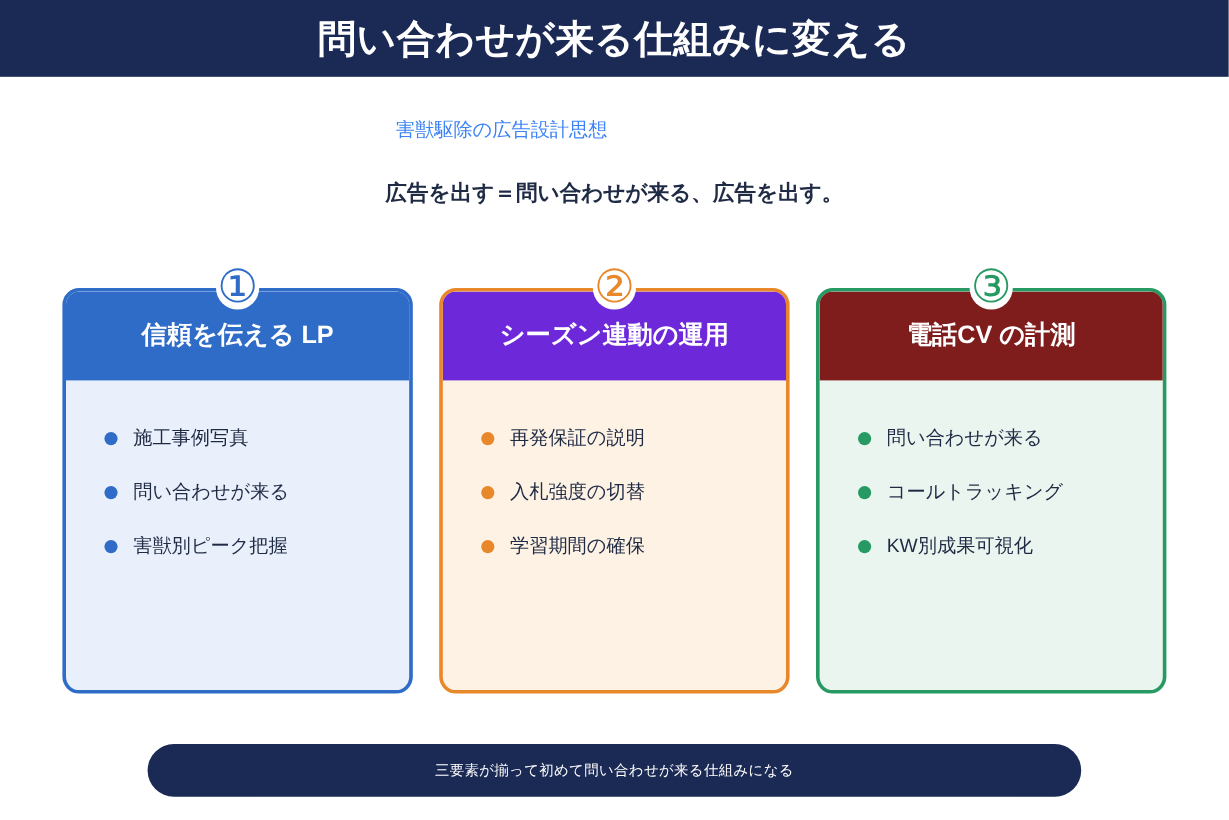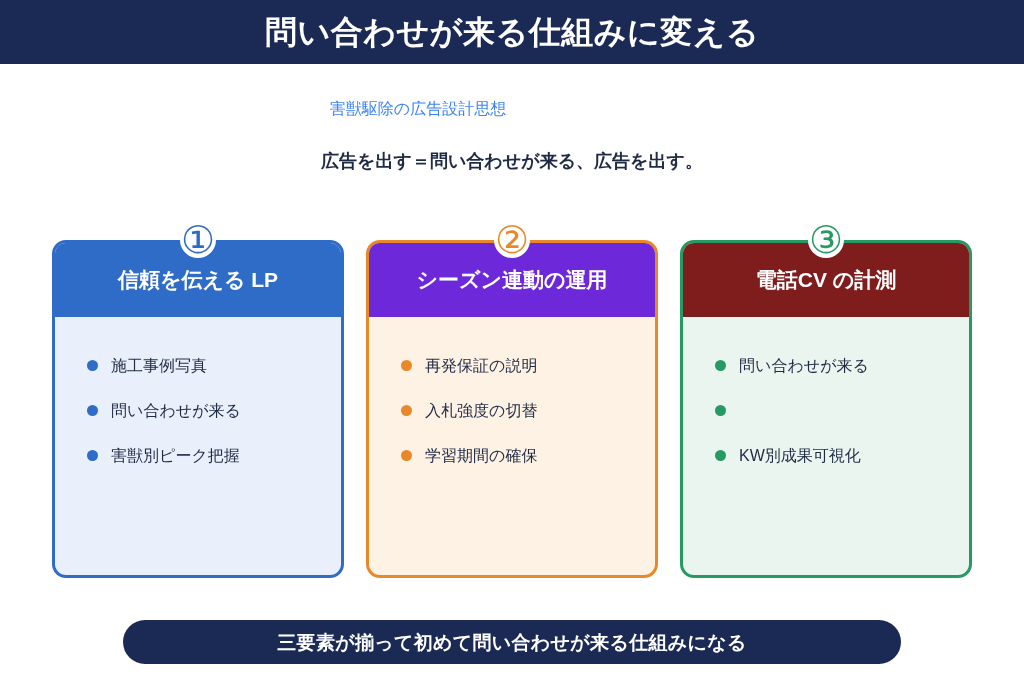--- a/index.html
+++ b/index.html
@@ -179,22 +179,22 @@
     width: 778px;
     height: 44px;
     background: #1b2a55;
     border-radius: 22px;
     display: flex;
     align-items: center;
     justify-content: center;
   }
   .footer-text {
     color: #ffffff;
-    font-size: 19px;
-    font-weight: bold;
+    font-size: 12px;
+    font-weight: normal;
     line-height: 1;
     letter-spacing: 0.3px;
   }
 </style>
 </head>
 <body>
 
 <div class="header-banner">
   <div class="header-title">問い合わせが来る仕組みに変える</div>
 </div>
@@ -256,20 +256,21 @@
   <div class="card green">
     <div class="card-inner">
       <div class="card-header">電話CV の計測</div>
       <div class="card-body">
         <div class="bullet-row">
           <span class="bullet-dot"></span>
           <span class="bullet-text">問い合わせが来る</span>
         </div>
         <div class="bullet-row">
           <span class="bullet-dot"></span>
+          <span class="bullet-text">コールトラッキング</span>
         </div>
         <div class="bullet-row">
           <span class="bullet-dot"></span>
           <span class="bullet-text">KW別成果可視化</span>
         </div>
       </div>
     </div>
     <div class="badge">
       <span>③</span>
     </div>

